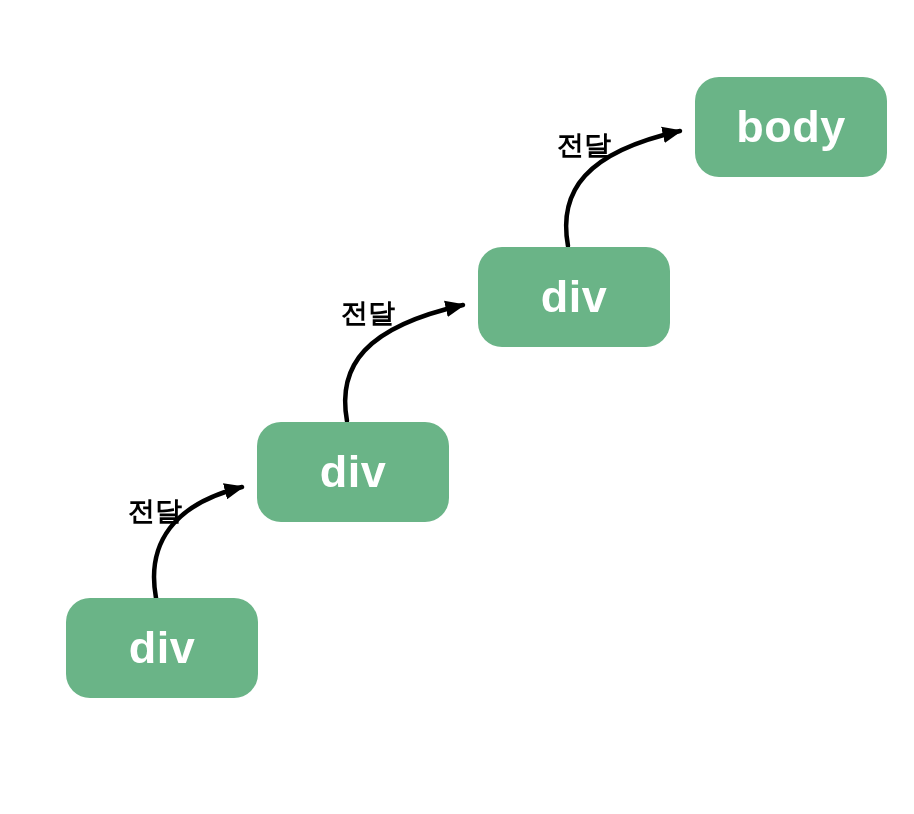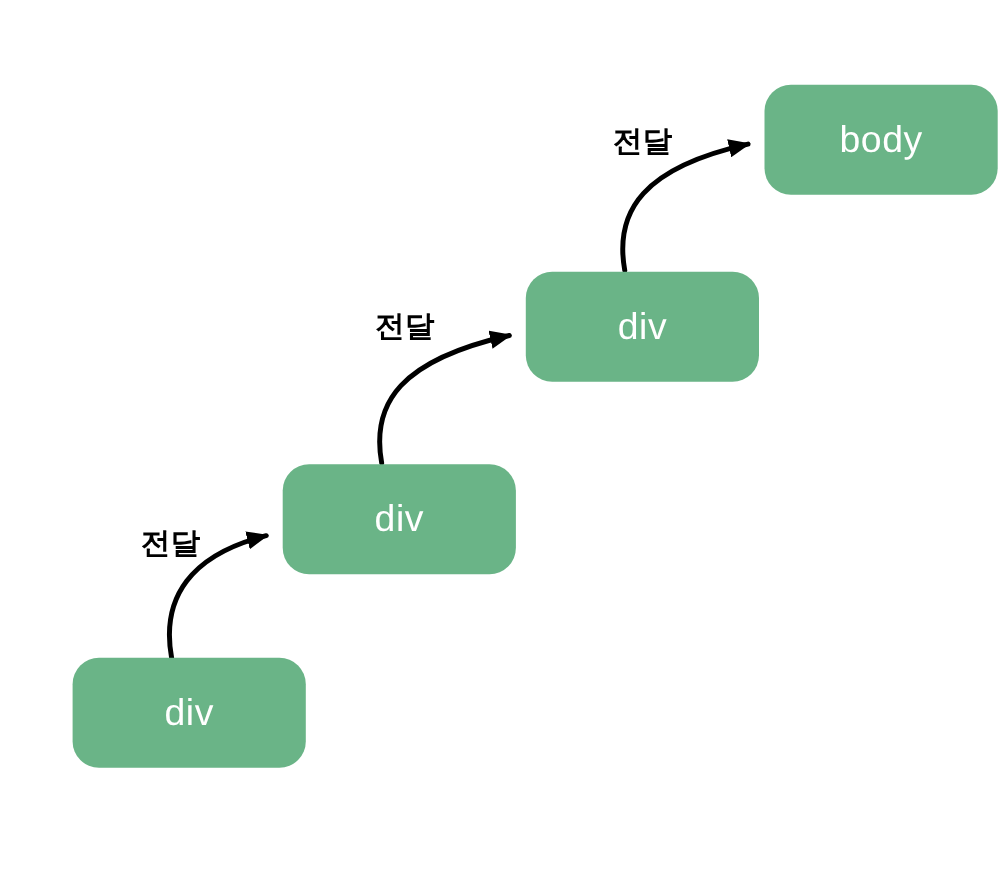--- a/index.html
+++ b/index.html
@@ -29,43 +29,44 @@
     pointer-events: none;
   }
   .arrows-layer path.edge {
     fill: none;
     stroke: var(--arrow);
     stroke-width: 4.5;
     stroke-linecap: round;
   }
   .node {
     position: absolute;
-    width: 212px;
+    width: 192px;
     height: 100px;
     background: var(--node-fill);
     border-radius: 24px;
     display: flex;
     align-items: center;
     justify-content: center;
     color: var(--node-text);
-    font-size: 34px;
-    font-weight: 400;
+    font-size: 45px;
+    font-weight: 700;
     letter-spacing: 0.5px;
   }
   .node-1 { left: 66px;  top: 598px; }
   .node-2 { left: 257px; top: 422px; }
   .node-3 { left: 478px; top: 247px; }
   .node-4 { left: 695px; top: 77px;  }
   .edge-label {
     position: absolute;
     transform: translate(-50%, -50%);
     color: var(--label-text);
     font-size: 27px;
     font-weight: 700;
     white-space: nowrap;
+    margin-top: 17px;
   }
   .edge-label-1 { left: 155px; top: 494px; }
   .edge-label-2 { left: 368px; top: 296px; }
   .edge-label-3 { left: 584px; top: 128px; }
   .node-caption {
     position: absolute;
     transform: translate(-50%, -50%);
     left: 200px; top: 738px;
     color: var(--label-text);
     font-size: 26px;

